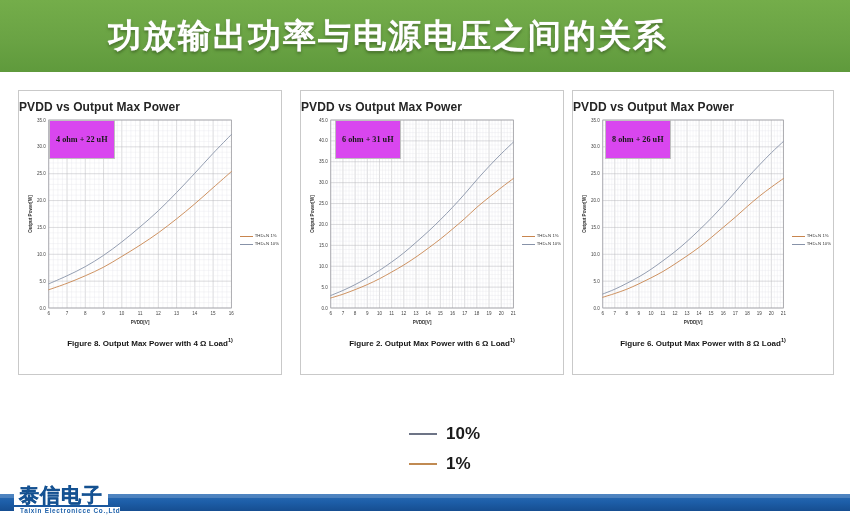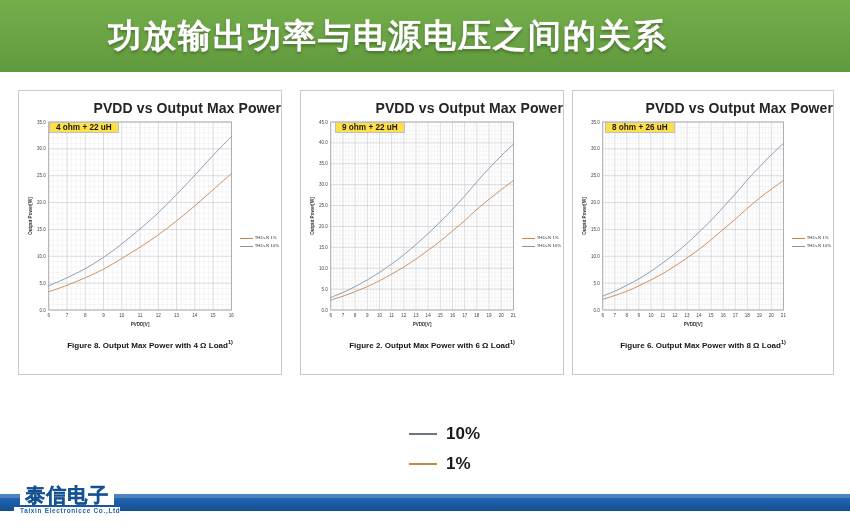--- a/index.html
+++ b/index.html
@@ -31,32 +31,33 @@
     position:absolute;top:0;
     background:#ffffff;
     border:1px solid #c9c9c9;
     box-sizing:border-box;
   }
   .chart-card.c1{left:18px;width:264px;height:285px;}
   .chart-card.c2{left:300px;width:264px;height:285px;}
   .chart-card.c3{left:572px;width:262px;height:285px;}
 
   .chart-title{
-    text-align:right;font-size:14px;font-weight:600;color:#252525;
+    text-align:left;font-size:12px;font-weight:600;color:#252525;
     padding-top:9px;letter-spacing:.1px;
   }
   .plot-wrap{position:relative;width:100%;height:222px;}
   .plot-svg{display:block;width:100%;height:222px;}
 
   .cond-box{
     position:absolute;
-    background:#fde047;border:1px solid #bfbfbf;
+    background:#d946ef;border:1px solid #bfbfbf;
     font-size:8.2px;font-weight:bold;color:#1a1a1a;
-    padding:0 6px;white-space:nowrap;
+    padding:14px 6px;white-space:nowrap;
     z-index:3;
+    font-family:Liberation Serif, serif;
   }
   .legend-box{
     position:absolute;right:2px;top:118px;
     font-size:4.3px;color:#333;line-height:1.9;
     z-index:3;
   }
   .legend-row{display:flex;align-items:center;gap:2px;white-space:nowrap;}
   .legend-swatch{display:inline-block;width:13px;height:1px;flex:0 0 auto;}
   .sw-1{background:#c8854e;}
   .sw-10{background:#8792a8;}
@@ -89,21 +90,21 @@
   .footer-bar{
     position:absolute;left:0;top:12px;width:850px;height:17px;
     background:linear-gradient(180deg,#2a6cb5 0%,#1d5ea8 48%,#164e91 100%);
   }
   .footer-bar:after{
     content:"";position:absolute;left:0;top:0;width:850px;height:4px;
     background:rgba(255,255,255,.18);
   }
   .logo-plate{
     position:absolute;left:14px;top:2px;
-    display:flex;flex-direction:column;align-items:center;
+    display:flex;flex-direction:column;align-items:flex-start;
     z-index:2;
   }
   .logo-cn{
     font-family:"DejaVu Sans", sans-serif;
     font-size:20px;font-weight:bold;color:#1a5fa8;
     line-height:1;letter-spacing:1px;
     -webkit-text-stroke:0.4px #14508f;
     background:#ffffff;padding:1px 5px 0 5px;
   }
   .logo-en{
@@ -240,21 +241,21 @@
           <path d="M30.00,175.74 C33.07,174.66 42.27,171.62 48.40,169.29 C54.53,166.96 60.67,164.46 66.80,161.77 C72.93,159.09 79.07,156.40 85.20,153.18 C91.33,149.95 97.47,146.10 103.60,142.43 C109.73,138.76 115.87,135.09 122.00,131.15 C128.13,127.22 134.27,123.19 140.40,118.80 C146.53,114.41 152.67,109.67 158.80,104.83 C164.93,100.00 171.07,94.99 177.20,89.79 C183.33,84.60 189.47,79.05 195.60,73.68 C201.73,68.31 210.93,60.25 214.00,57.57" fill="none" stroke="#c8854e" stroke-width="0.9" stroke-linejoin="round" stroke-linecap="round"></path>
           <path d="M30.00,169.83 C33.07,168.49 42.27,164.64 48.40,161.77 C54.53,158.91 60.67,156.04 66.80,152.64 C72.93,149.24 79.07,145.48 85.20,141.36 C91.33,137.24 97.47,132.68 103.60,127.93 C109.73,123.19 115.87,118.08 122.00,112.89 C128.13,107.70 134.27,102.51 140.40,96.78 C146.53,91.05 152.67,84.78 158.80,78.51 C164.93,72.25 171.07,65.71 177.20,59.18 C183.33,52.64 189.47,45.75 195.60,39.30 C201.73,32.86 210.93,23.64 214.00,20.50" fill="none" stroke="#8792a8" stroke-width="0.9" stroke-linejoin="round" stroke-linecap="round"></path>
         </svg>
     </div>
     <div class="fig-caption"><span>Figure 8. Output Max Power with 4 Ω Load</span><sup>1)</sup></div>
   </div>
 
   <div class="chart-card c2">
     <div class="chart-title">PVDD vs Output Max Power</div>
     <div class="plot-wrap">
-      <div class="cond-box" style="left:34px;top:6px;">9 ohm + 22 uH</div>
+      <div class="cond-box" style="left:34px;top:6px;">6 ohm + 31 uH</div>
       <div class="legend-box">
         <div class="legend-row">
           <span class="legend-swatch sw-1"></span>
           <span>THD+N 1%</span>
         </div>
         <div class="legend-row">
           <span class="legend-swatch sw-10"></span>
           <span>THD+N 10%</span>
         </div>
       </div>

